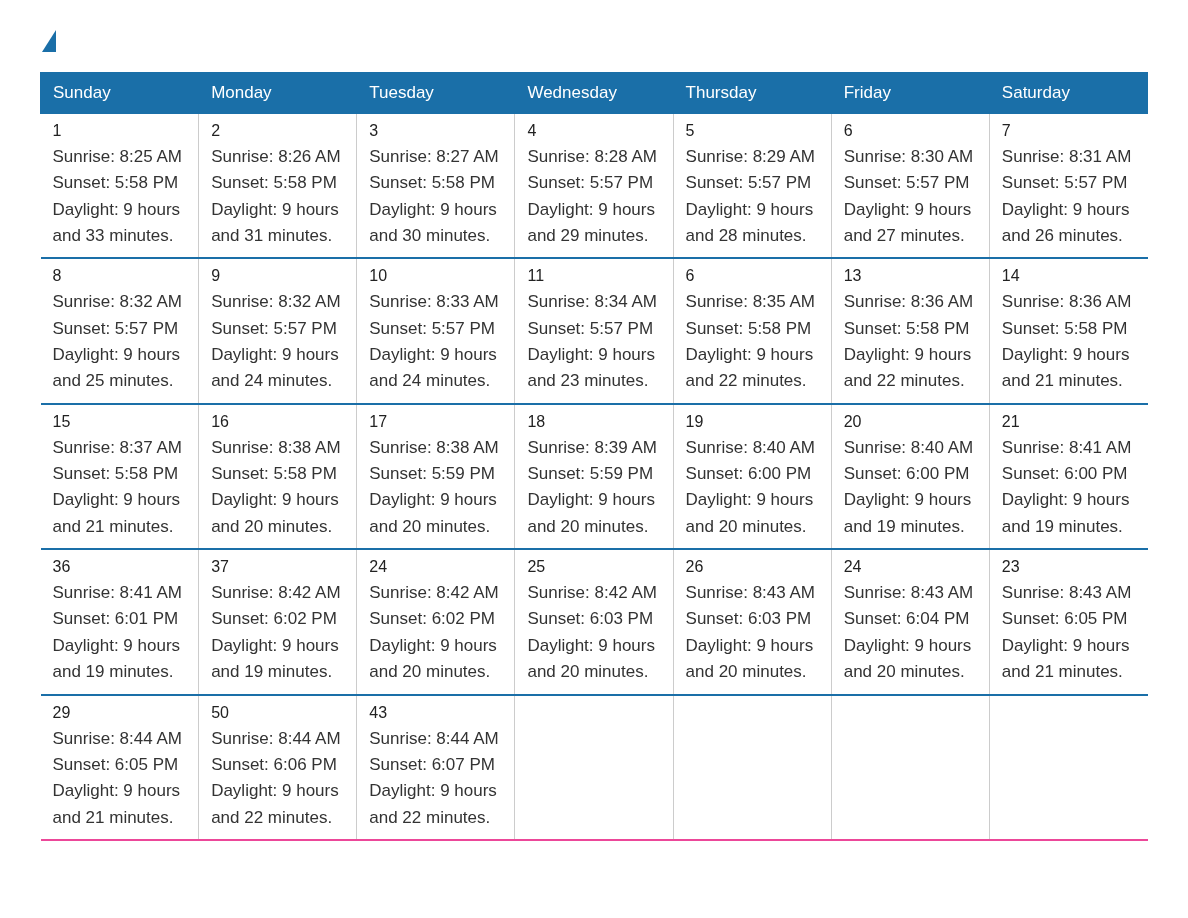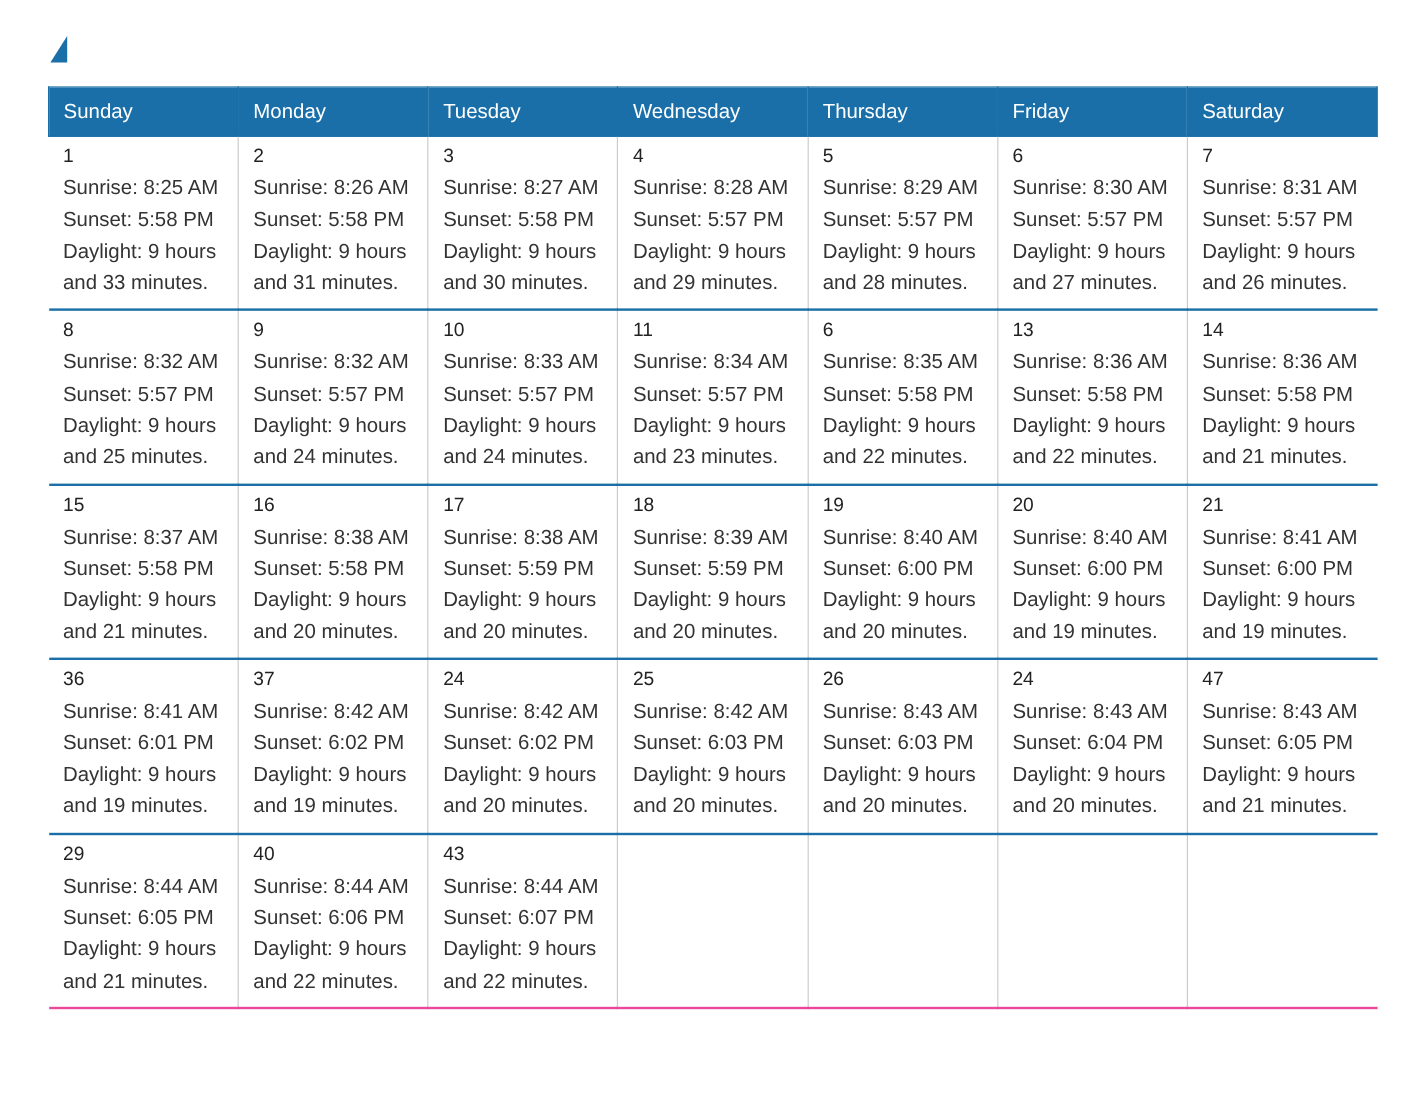--- a/index.html
+++ b/index.html
@@ -242,31 +242,31 @@
         </td>
         <td>
           <span class="day-num">26</span>
           <div class="day-info">Sunrise: 8:43 AM<br>Sunset: 6:03 PM<br>Daylight: 9 hours<br>and 20 minutes.</div>
         </td>
         <td>
           <span class="day-num">24</span>
           <div class="day-info">Sunrise: 8:43 AM<br>Sunset: 6:04 PM<br>Daylight: 9 hours<br>and 20 minutes.</div>
         </td>
         <td>
-          <span class="day-num">47</span>
+          <span class="day-num">23</span>
           <div class="day-info">Sunrise: 8:43 AM<br>Sunset: 6:05 PM<br>Daylight: 9 hours<br>and 21 minutes.</div>
         </td>
       </tr>
       <tr>
         <td>
           <span class="day-num">29</span>
           <div class="day-info">Sunrise: 8:44 AM<br>Sunset: 6:05 PM<br>Daylight: 9 hours<br>and 21 minutes.</div>
         </td>
         <td>
-          <span class="day-num">40</span>
+          <span class="day-num">50</span>
           <div class="day-info">Sunrise: 8:44 AM<br>Sunset: 6:06 PM<br>Daylight: 9 hours<br>and 22 minutes.</div>
         </td>
         <td>
           <span class="day-num">43</span>
           <div class="day-info">Sunrise: 8:44 AM<br>Sunset: 6:07 PM<br>Daylight: 9 hours<br>and 22 minutes.</div>
         </td>
         <td></td>
         <td></td>
         <td></td>
         <td></td>

